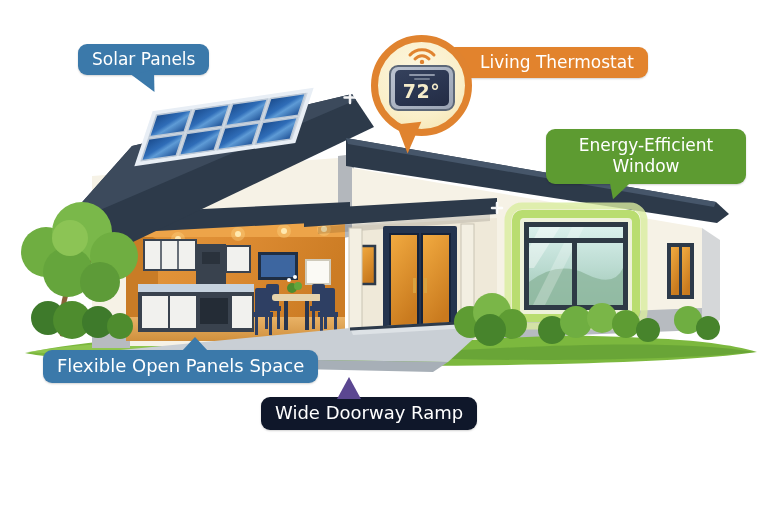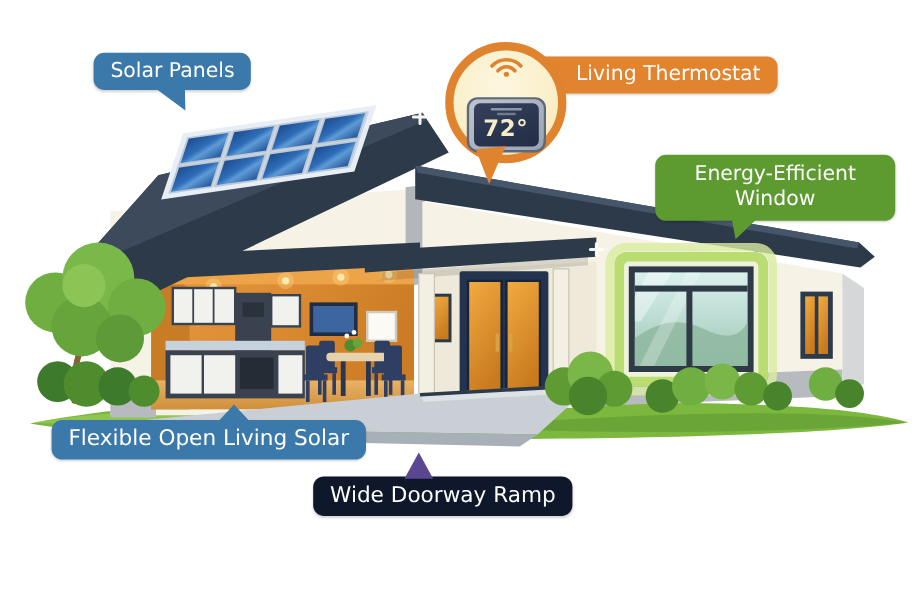--- a/index.html
+++ b/index.html
@@ -53,21 +53,20 @@
     border-left:12px solid transparent;border-right:12px solid transparent;
     border-bottom:22px solid #5b4791;
   }
   
   .bubble{
     position:absolute;left:371px;top:35px;width:101px;height:101px;
     box-sizing:border-box;border:7px solid #e0832f;border-radius:50%;
     background:radial-gradient(circle at 45% 35%, #fdf7e0 0%, #faefc9 60%, #f3e2ad 100%);
     display:flex;flex-direction:column;align-items:center;justify-content:flex-start;
     z-index:6;
-    gap:16px;
   }
   .bubble .tail{
     bottom:-24px;left:20px;
     border-left:8px solid transparent;border-right:17px solid transparent;
     border-top:30px solid #e0832f;transform:rotate(-6deg);
   }
   .wifi{margin-top:4px;height:18px;}
   .device{
     width:66px;height:46px;box-sizing:border-box;
     background:linear-gradient(145deg,#bcc4d1,#9aa3b3);
@@ -344,20 +343,20 @@
   </div>
   <div class="tail"></div>
 </div>
 
 <div class="callout c-energy">
   <span>Energy-Efficient Window</span>
   <div class="tail"></div>
 </div>
 
 <div class="callout c-flex">
-  <span>Flexible Open Living Solar</span>
+  <span>Flexible Open Panels Space</span>
   <div class="tail"></div>
 </div>
 
 <div class="callout c-ramp">
   <span>Wide Doorway Ramp</span>
   <div class="tail"></div>
 </div>
 
 </body></html>

